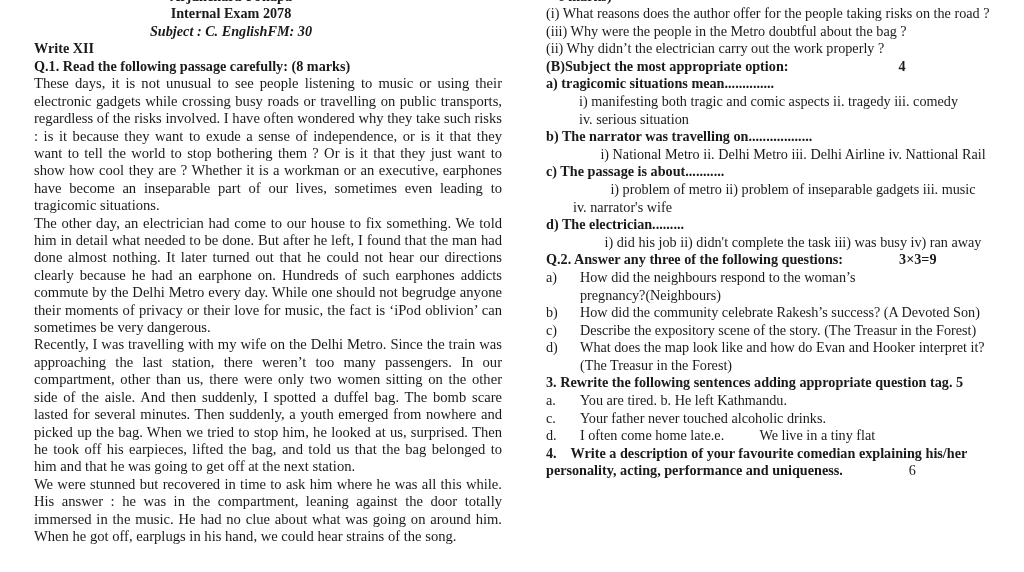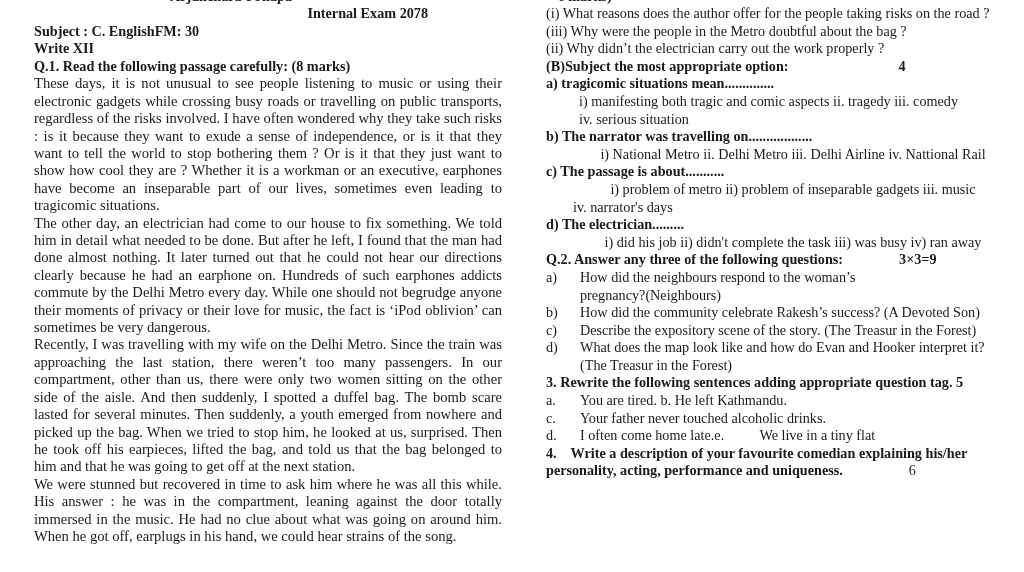--- a/index.html
+++ b/index.html
@@ -5,38 +5,38 @@
   html, body { margin:0; padding:0; background:#ffffff; }
   body { width:1024px; height:572px; overflow:hidden; position:relative;
          font-family:"Liberation Serif", serif; color:#1a1a1a; }
   .col-left { position:absolute; left:34px; top:-6px; width:468px; }
   .col-right { position:absolute; left:546px; top:-6px; width:474px; }
   .b { font-weight:bold; }
   .line { font-size:14.2px; line-height:17.6px; white-space:nowrap; }
   .cutoff { font-size:14.2px; line-height:17.6px; font-weight:bold; height:11px; overflow:hidden; }
   .cutoff span { display:block; margin-top:-6px; }
   .center { text-align:center; }
-  .hdr-row { display:flex; justify-content:flex-start; width:394px; }
+  .hdr-row { display:flex; justify-content:center; width:394px;font-style:italic; }
   .para { font-size:14.6px; line-height:17.4px; text-align:justify; text-align-last:left; }
   .ind1 { padding-left:33px; }
   .ind2 { padding-left:20px;text-align:center; }
   .ind3 { padding-left:27px; }
   .qrow { display:flex; font-size:14.2px; line-height:17.6px; }
   .qrow .lab { width:34px; flex:none; }
   .qrow .txt { flex:1; }
   .sp { display:inline-block; }
 </style>
 </head>
 <body>
 
 <div class="col-left">
   <div class="cutoff center" style="width:394px;">
       <span>Arjunchara e Jhapa</span>
     </div>
-  <div class="line b center" style="width:394px;text-align:right;">Internal Exam 2078</div>
+  <div class="line b center" style="width:394px;">Internal Exam 2078</div>
   <div class="line b hdr-row">
     <span>Subject : C.  English</span>
     <span>FM: 30</span>
   </div>
   <div class="line b">Write XII</div>
   <div class="line b">Q.1. Read the following passage carefully: (8 marks)</div>
   <div class="para">These days, it is not unusual to see people listening to music or using their electronic gadgets while crossing busy roads or travelling on public transports, regardless of the risks involved. I have often wondered why they take such risks : is it because they want to exude a sense of independence, or is it that they want to tell the world to stop bothering them ? Or is it that they just want to show how cool they are ? Whether it is a workman or an executive, earphones have become an inseparable part of our lives, sometimes even leading to tragicomic situations.</div>
   <div class="para">The other day, an electrician had come to our house to fix something. We told him in detail what needed to be done. But after he left, I found that the man had done almost nothing. It later turned out that he could not hear our directions clearly because he had an earphone on. Hundreds of such earphones addicts commute by the Delhi Metro every day. While one should not begrudge anyone their moments of privacy or their love for music, the fact is ‘iPod oblivion’ can sometimes be very dangerous.</div>
   <div class="para">Recently, I was travelling with my wife on the Delhi Metro. Since the train was approaching the last station, there weren’t too many passengers. In our compartment, other than us, there were only two women sitting on the other side of the aisle. And then suddenly, I spotted a duffel bag. The bomb scare lasted for several minutes. Then suddenly, a youth emerged from nowhere and picked up the bag. When we tried to stop him, he looked at us, surprised. Then he took off his earpieces, lifted the bag, and told us that the bag belonged to him and that he was going to get off at the next station.</div>
   <div class="para">We were stunned but recovered in time to ask him where he was all this while. His answer : he was in the compartment, leaning against the door totally immersed in the music. He had no clue about what was going on around him. When he got off, earplugs in his hand, we could hear strains of the song.</div>
@@ -55,21 +55,21 @@
 
   <div class="line b">a) tragicomic situations mean..............</div>
   <div class="line ind1">i) manifesting both tragic and comic aspects   ii. tragedy iii. comedy</div>
   <div class="line ind1">iv. serious situation</div>
 
   <div class="line b">b) The narrator was travelling on..................</div>
   <div class="line ind2">i) National Metro   ii. Delhi Metro   iii. Delhi Airline   iv. Nattional Rail</div>
 
   <div class="line b">c) The passage is about...........</div>
   <div class="line ind2">i) problem of metro    ii) problem of inseparable gadgets      iii. music</div>
-  <div class="line ind3">iv. narrator's days</div>
+  <div class="line ind3">iv. narrator's wife</div>
 
   <div class="line b">d) The electrician.........</div>
   <div class="line ind2">i) did his job    ii) didn't complete the task     iii) was busy    iv) ran away</div>
 
   <div class="line b">
     <span>Q.2. Answer any three of the  following questions:</span><span class="sp" style="width:56px;"></span><span>3×3=9</span>
   </div>
   <div class="qrow">
     <span class="lab">a)</span>
     <span class="txt" style="padding-right:150px;">How did the neighbours respond to the woman’s pregnancy?(Neighbours)</span>

